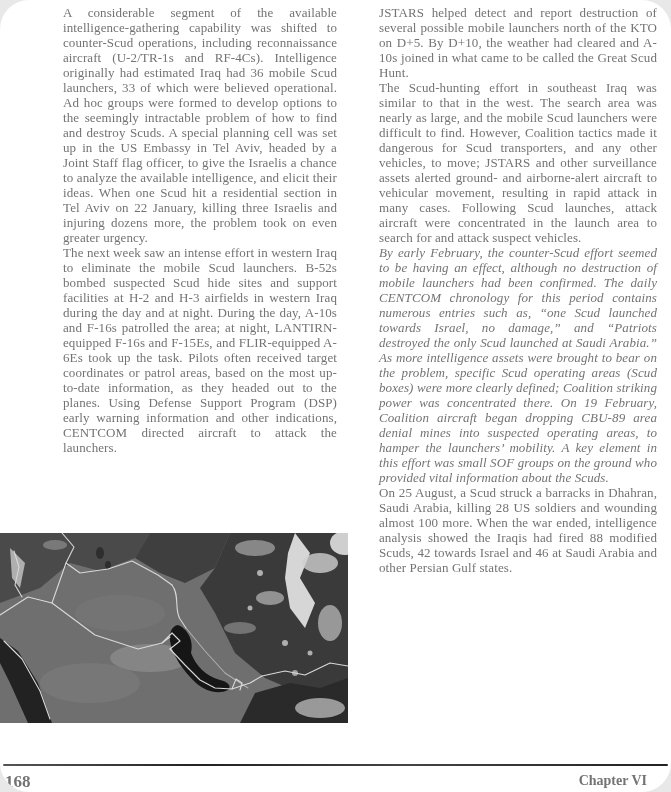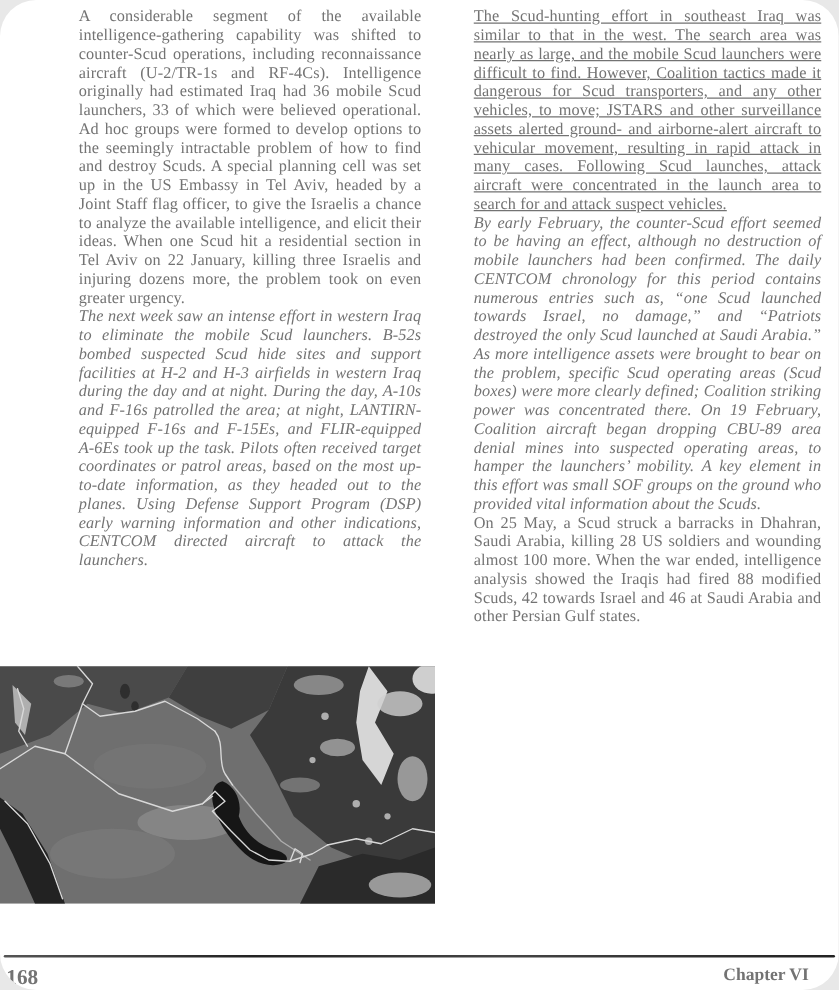--- a/index.html
+++ b/index.html
@@ -16,22 +16,22 @@
   .col{position:absolute;top:5px;}
   .col p{
     margin:0;
     font-size:13px;
     line-height:15px;
     text-align:justify;
     letter-spacing:0.1px;
   }
   .col-left{left:63px;width:274px;}
   .col-right{left:379px;width:278px;}
-  .mt-33{margin-top:33px;font-style:italic;}
-  .mt-25{margin-top:25px;text-decoration:underline;}
+  .mt-33{margin-top:33px;}
+  .mt-25{margin-top:25px;}
   .mt-36{margin-top:36px;font-style:italic;}
   .mt-35{margin-top:35px;}
   .figure{
     position:absolute;
     left:0;top:533px;
     width:348px;height:190px;
   }
   .figure svg{display:block;width:348px;height:190px;}
   .figure-caption{
     position:absolute;
@@ -66,23 +66,24 @@
 <body>
 
 <div class="page">
 
   <div class="col col-left">
     <p>A considerable segment of the available intelligence-gathering capability was shifted to counter-Scud operations, including reconnaissance aircraft (U-2/TR-1s and RF-4Cs). Intelligence originally had estimated Iraq had 36 mobile Scud launchers, 33 of which were believed operational. Ad hoc groups were formed to develop options to the seemingly intractable problem of how to find and destroy Scuds. A special planning cell was set up in the US Embassy in Tel Aviv, headed by a Joint Staff flag officer, to give the Israelis a chance to analyze the available intelligence, and elicit their ideas. When one Scud hit a residential section in Tel Aviv on 22 January, killing three Israelis and injuring dozens more, the problem took on even greater urgency.</p>
     <p class="mt-33">The next week saw an intense effort in western Iraq to eliminate the mobile Scud launchers. B-52s bombed suspected Scud hide sites and support facilities at H-2 and H-3 airfields in western Iraq during the day and at night. During the day, A-10s and F-16s patrolled the area; at night, LANTIRN-equipped F-16s and F-15Es, and FLIR-equipped A-6Es took up the task. Pilots often received target coordinates or patrol areas, based on the most up-to-date information, as they headed out to the planes. Using Defense Support Program (DSP) early warning information and other indications, CENTCOM directed aircraft to attack the launchers.</p>
   </div>
 
   <div class="col col-right">
+    <p>JSTARS helped detect and report destruction of several possible mobile launchers north of the KTO on D+5. By D+10, the weather had cleared and A-10s joined in what came to be called the Great Scud Hunt.</p>
     <p class="mt-25">The Scud-hunting effort in southeast Iraq was similar to that in the west. The search area was nearly as large, and the mobile Scud launchers were difficult to find. However, Coalition tactics made it dangerous for Scud transporters, and any other vehicles, to move; JSTARS and other surveillance assets alerted ground- and airborne-alert aircraft to vehicular movement, resulting in rapid attack in many cases. Following Scud launches, attack aircraft were concentrated in the launch area to search for and attack suspect vehicles.</p>
     <p class="mt-36">By early February, the counter-Scud effort seemed to be having an effect, although no destruction of mobile launchers had been confirmed. The daily CENTCOM chronology for this period contains numerous entries such as, “one Scud launched towards Israel, no damage,” and “Patriots destroyed the only Scud launched at Saudi Arabia.” As more intelligence assets were brought to bear on the problem, specific Scud operating areas (Scud boxes) were more clearly defined; Coalition striking power was concentrated there. On 19 February, Coalition aircraft began dropping CBU-89 area denial mines into suspected operating areas, to hamper the launchers’ mobility. A key element in this effort was small SOF groups on the ground who provided vital information about the Scuds.</p>
-    <p class="mt-35">On 25 May, a Scud struck a barracks in Dhahran, Saudi Arabia, killing 28 US soldiers and wounding almost 100 more. When the war ended, intelligence analysis showed the Iraqis had fired 88 modified Scuds, 42 towards Israel and 46 at Saudi Arabia and other Persian Gulf states.</p>
+    <p class="mt-35">On 25 August, a Scud struck a barracks in Dhahran, Saudi Arabia, killing 28 US soldiers and wounding almost 100 more. When the war ended, intelligence analysis showed the Iraqis had fired 88 modified Scuds, 42 towards Israel and 46 at Saudi Arabia and other Persian Gulf states.</p>
   </div>
 
   <div class="figure">
     <svg viewBox="0 0 348 190" xmlns="http://www.w3.org/2000/svg">
 
       <rect width="348" height="190" fill="#6f6f6f"></rect>
 
       <path d="M0,0 H150 L135,25 L100,38 L70,30 L40,55 L0,70 Z" fill="#4a4a4a"></path>
 
       <path d="M150,0 H230 L215,35 L185,50 L160,40 L135,25 Z" fill="#3f3f3f"></path>

